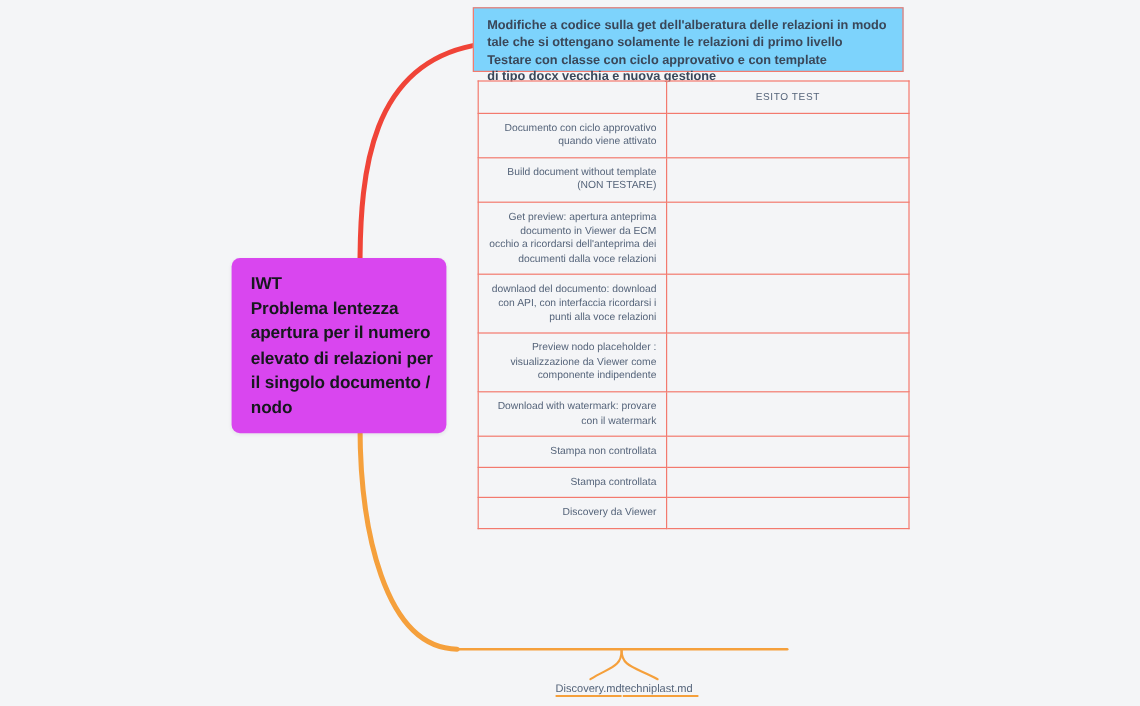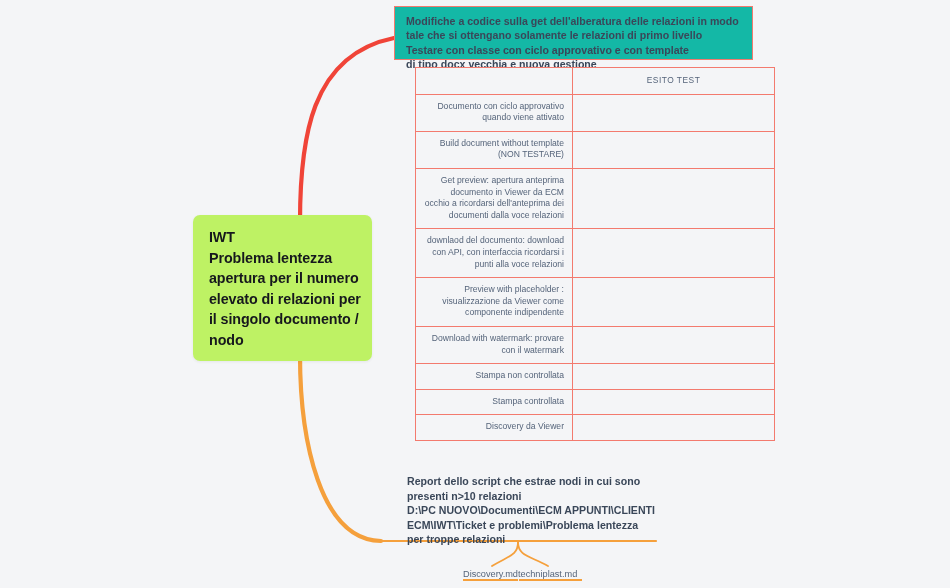--- a/index.html
+++ b/index.html
@@ -29,21 +29,21 @@
     pointer-events: none;
   }
 
   
   #root-node {
     position: absolute;
     left: 193px;
     top: 215px;
     width: 179px;
     height: 146px;
-    background: #bef264;
+    background: #d946ef;
     border-radius: 7px;
     z-index: 3;
     box-shadow: 0 1px 3px rgba(30,40,60,0.07);
   }
   #root-node .root-text {
     position: absolute;
     left: 16px;
     top: 12px;
     right: 10px;
     font-size: 14.3px;
@@ -54,40 +54,40 @@
     white-space: pre-line;
   }
 
   
   #top-note {
     position: absolute;
     left: 394px;
     top: 6px;
     width: 359px;
     height: 54px;
-    background: #14b8a6;
+    background: #7dd3fc;
     border: 1.6px solid #f37a6e;
     z-index: 2;
   }
   #top-note .note-text {
     position: absolute;
     left: 11px;
     top: 7px;
     right: 6px;
     font-size: 10.6px;
     font-weight: bold;
     line-height: 14.4px;
     color: #3a4759;
     white-space: pre-line;
   }
 
   
   #test-table {
     position: absolute;
-    left: 415px;
+    left: 398px;
     top: 67px;
     width: 359px;
     z-index: 2;
     border-collapse: collapse;
     table-layout: fixed;
   }
   #test-table td, #test-table th {
     border: 1.6px solid #f37a6e;
     background: #f4f5f7;
     vertical-align: top;
@@ -195,21 +195,21 @@
         </tr>
         <tr>
           <td>Get preview: apertura anteprima documento in Viewer da ECM occhio a ricordarsi dell'anteprima dei documenti dalla voce relazioni</td>
           <td class="esito-cell"></td>
         </tr>
         <tr>
           <td>downlaod del documento: download con API, con interfaccia ricordarsi i punti alla voce relazioni</td>
           <td class="esito-cell"></td>
         </tr>
         <tr>
-          <td>Preview with placeholder : visualizzazione da Viewer come componente indipendente</td>
+          <td>Preview nodo placeholder : visualizzazione da Viewer come componente indipendente</td>
           <td class="esito-cell"></td>
         </tr>
         <tr>
           <td>Download with watermark: provare con il watermark</td>
           <td class="esito-cell"></td>
         </tr>
         <tr>
           <td>Stampa non controllata</td>
           <td class="esito-cell"></td>
         </tr>
@@ -217,24 +217,20 @@
           <td>Stampa controllata</td>
           <td class="esito-cell"></td>
         </tr>
         <tr>
           <td>Discovery da Viewer</td>
           <td class="esito-cell"></td>
         </tr>
       </tbody>
   </table>
 
-  <div id="bottom-note">
-    <div class="note-text">Report dello script che estrae nodi in cui sono presenti n&gt;10 relazioni
-D:\PC NUOVO\Documenti\ECM APPUNTI\CLIENTI ECM\IWT\Ticket e problemi\Problema lentezza per troppe relazioni</div>
-  </div>
 
   <div class="leaf-node" id="leaf-discovery">
     <span>Discovery.md</span>
   </div>
   <div class="leaf-node" id="leaf-techniplast">
     <span>techniplast.md</span>
   </div>
 
 </div>
 

